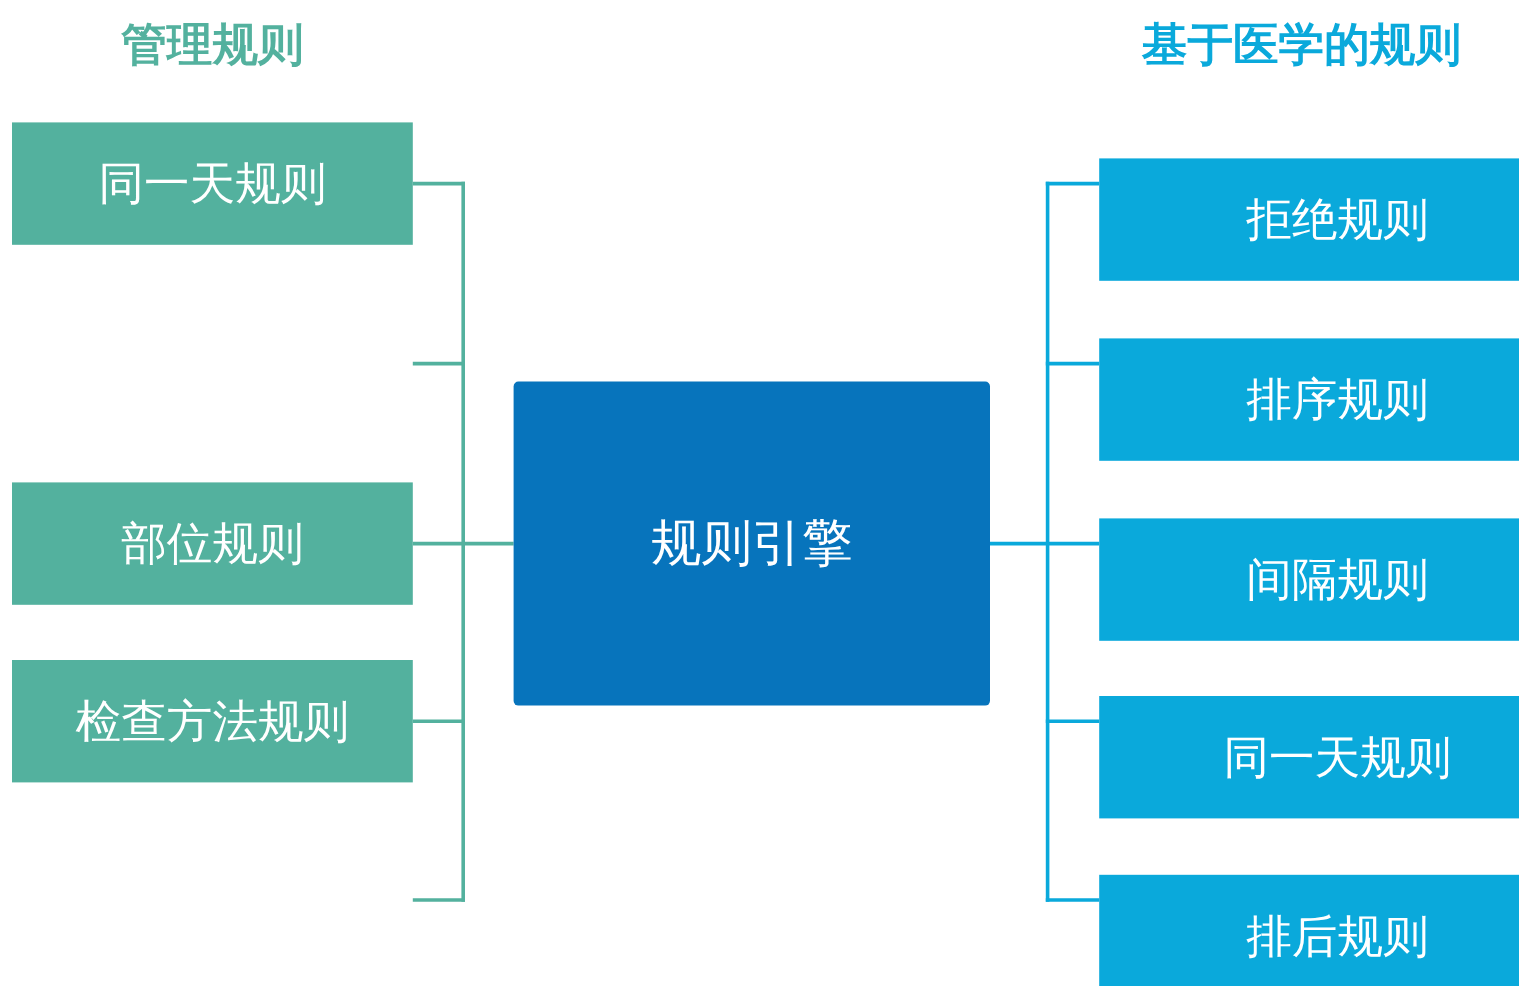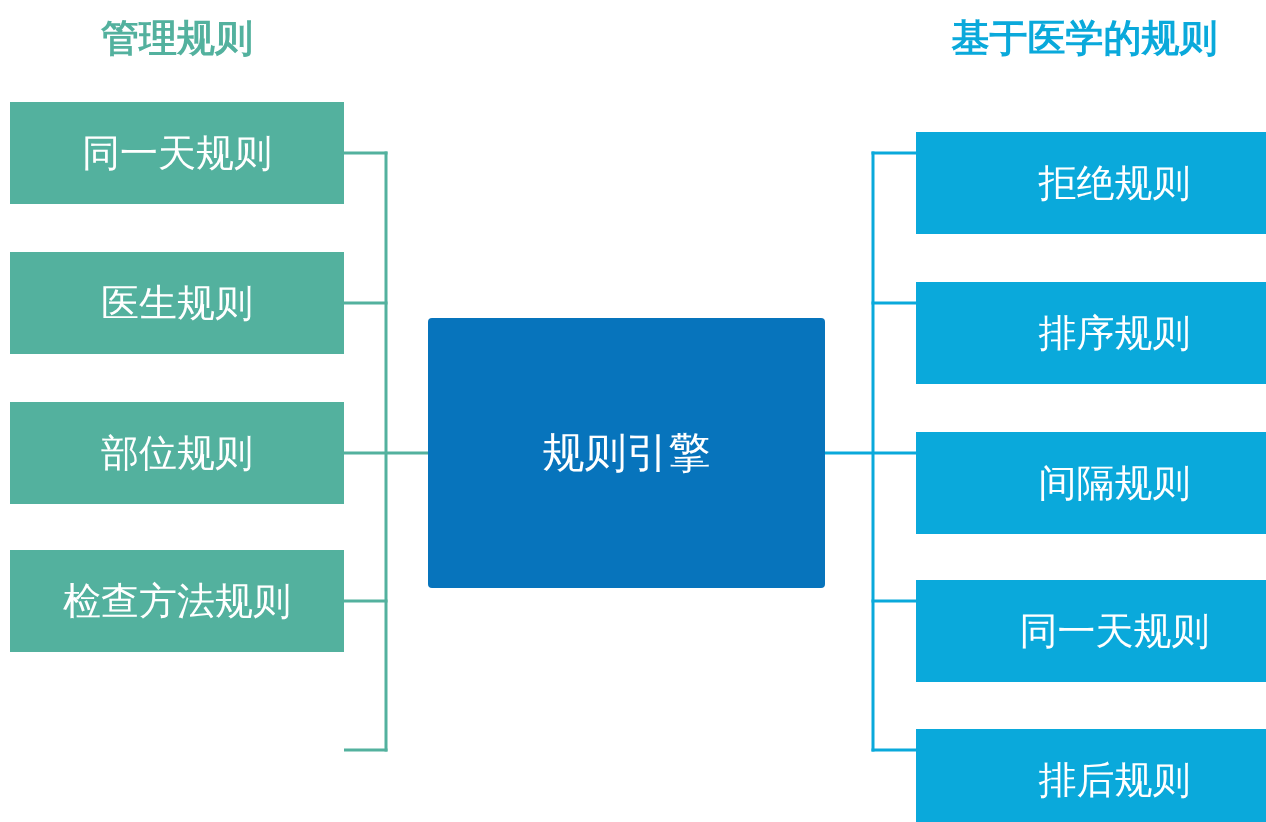--- a/index.html
+++ b/index.html
@@ -93,21 +93,20 @@
     <line class="wire-cyan" x1="871.5" y1="303" x2="916" y2="303"></line>
     <line class="wire-cyan" x1="825" y1="453" x2="916" y2="453"></line>
     <line class="wire-cyan" x1="871.5" y1="601" x2="916" y2="601"></line>
     <line class="wire-cyan" x1="871.5" y1="750" x2="916" y2="750"></line>
   </svg>
 
   <div class="hdr hdr-left">管理规则</div>
   <div class="hdr hdr-right">基于医学的规则</div>
 
   <div class="node left-col r0">同一天规则</div>
-  <div class="node left-col r1">医生规则</div>
   <div class="node left-col r2">部位规则</div>
   <div class="node left-col r3">检查方法规则</div>
 
   <div class="node center-node">规则引擎</div>
 
   <div class="node right-col r0">拒绝规则</div>
   <div class="node right-col r1">排序规则</div>
   <div class="node right-col r2">间隔规则</div>
   <div class="node right-col r3">同一天规则</div>
   <div class="node right-col r4">排后规则</div>

